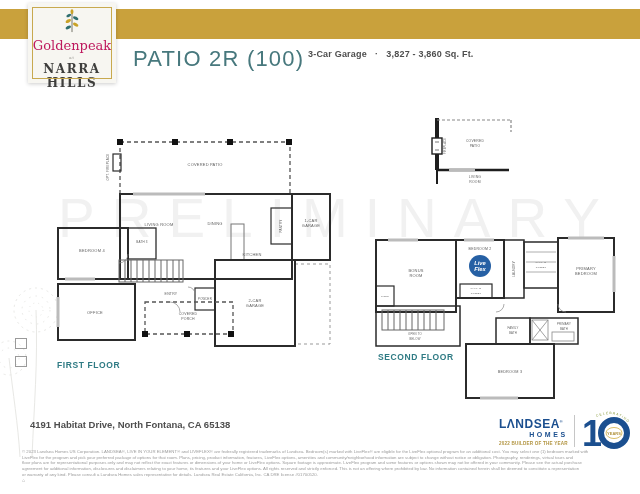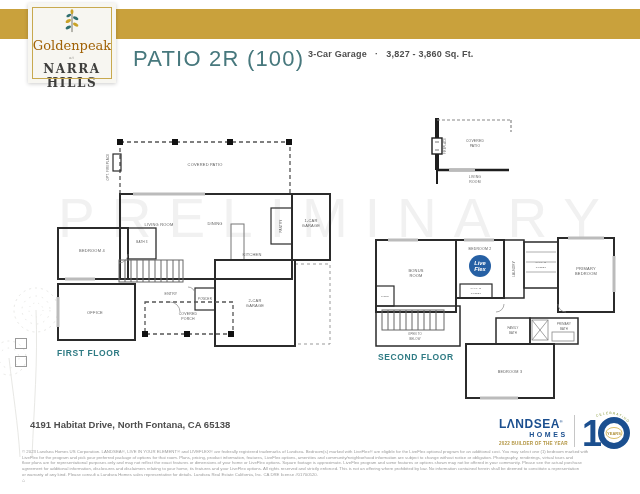--- a/index.html
+++ b/index.html
@@ -5,21 +5,21 @@
   html,body { margin:0; padding:0; }
   .page { position:relative; width:640px; height:494px; background:#ffffff; overflow:hidden;
           font-family:"Liberation Sans", sans-serif; }
 
   
   .gold-band { position:absolute; left:0; top:9px; width:640px; height:30px; background:#C9A13C; }
   .logo-card { position:absolute; left:28px; top:3px; width:88px; height:80px; background:#F7F6F1;
                box-shadow:0 1px 4px rgba(0,0,0,.2); z-index:5; text-align:center; }
   .logo-inner-border { position:absolute; left:4px; top:4px; right:4px; bottom:4px; border:1px solid #C8A94E; }
   .logo-plant { margin-top:6px; }
-  .logo-name { font-family:"DejaVu Serif", serif; font-size:13px; color:#a16207; margin-top:1px; }
+  .logo-name { font-family:"DejaVu Serif", serif; font-size:13px; color:#be185d; margin-top:1px; }
   .logo-at { font-size:4px; color:#85857e; letter-spacing:1px; margin-top:2px; }
   .logo-loc { font-family:"DejaVu Serif", serif; font-size:12px; font-weight:bold; letter-spacing:1.6px; color:#3E3E3C; margin-top:2px; }
   .plan-title { position:absolute; left:133px; top:46px; font-size:22px; letter-spacing:1.2px; color:#47787D; z-index:2;}
   .specs { position:absolute; left:308px; top:48px; font-size:9px; font-weight:bold; color:#4E4E4E;
            line-height:13px; letter-spacing:.2px; z-index:2;}
 
   
   .watermark { position:absolute; left:58px; top:186px; font-size:55px; font-weight:300; letter-spacing:17px;
                color:rgba(70,70,70,.075); z-index:0; white-space:nowrap; }
   .dandelions { position:absolute; left:-6px; top:282px; z-index:0; }
@@ -163,21 +163,21 @@
     <span class="rlabel one-line" style="left:207px; top:143px;">KITCHEN</span>
     <span class="rlabel vert" style="left:236px; top:114px; font-size:3px;">PANTRY</span>
     <span class="rlabel" style="left:266px; top:112px; width:26px;">1-CAR GARAGE</span>
     <span class="rlabel one-line" style="left:47px; top:139px;">BEDROOM 4</span>
     <span class="rlabel one-line" style="left:97px; top:130px; font-size:3px;">BATH 3</span>
     <span class="rlabel one-line" style="left:50px; top:201px;">OFFICE</span>
     <span class="rlabel one-line" style="left:126px; top:182px; font-size:3.5px;">ENTRY</span>
     <span class="rlabel one-line" style="left:160px; top:187px; font-size:2.8px;">POWDER</span>
     <span class="rlabel" style="left:143px; top:205px; width:32px; font-size:3.5px;">COVERED PORCH</span>
     <span class="rlabel" style="left:210px; top:192px; width:28px;">2-CAR GARAGE</span>
-    <div class="floor-label" style="left:12px; top:236px;">FIRST FLOOR</div>
+    <div class="floor-label" style="left:12px; top:248px;">FIRST FLOOR</div>
   </div>
 
   <div class="plan fire-detail">
     <svg width="90" height="76" viewBox="0 0 90 76">
       <g fill="none">
         <line x1="12" y1="6" x2="12" y2="58" stroke="#1e1e1e" stroke-width="4"></line>
         <line x1="12" y1="8" x2="86" y2="8" stroke="#888" stroke-width="1.2" stroke-dasharray="3 2"></line>
         <line x1="86" y1="8" x2="86" y2="20" stroke="#888" stroke-width="1.2" stroke-dasharray="3 2"></line>
         <rect x="7" y="26" width="10" height="16" stroke="#1e1e1e" stroke-width="1.4" fill="#fff"></rect>
         <line x1="10" y1="30" x2="14" y2="30" stroke="#555" stroke-width=".8"></line>

